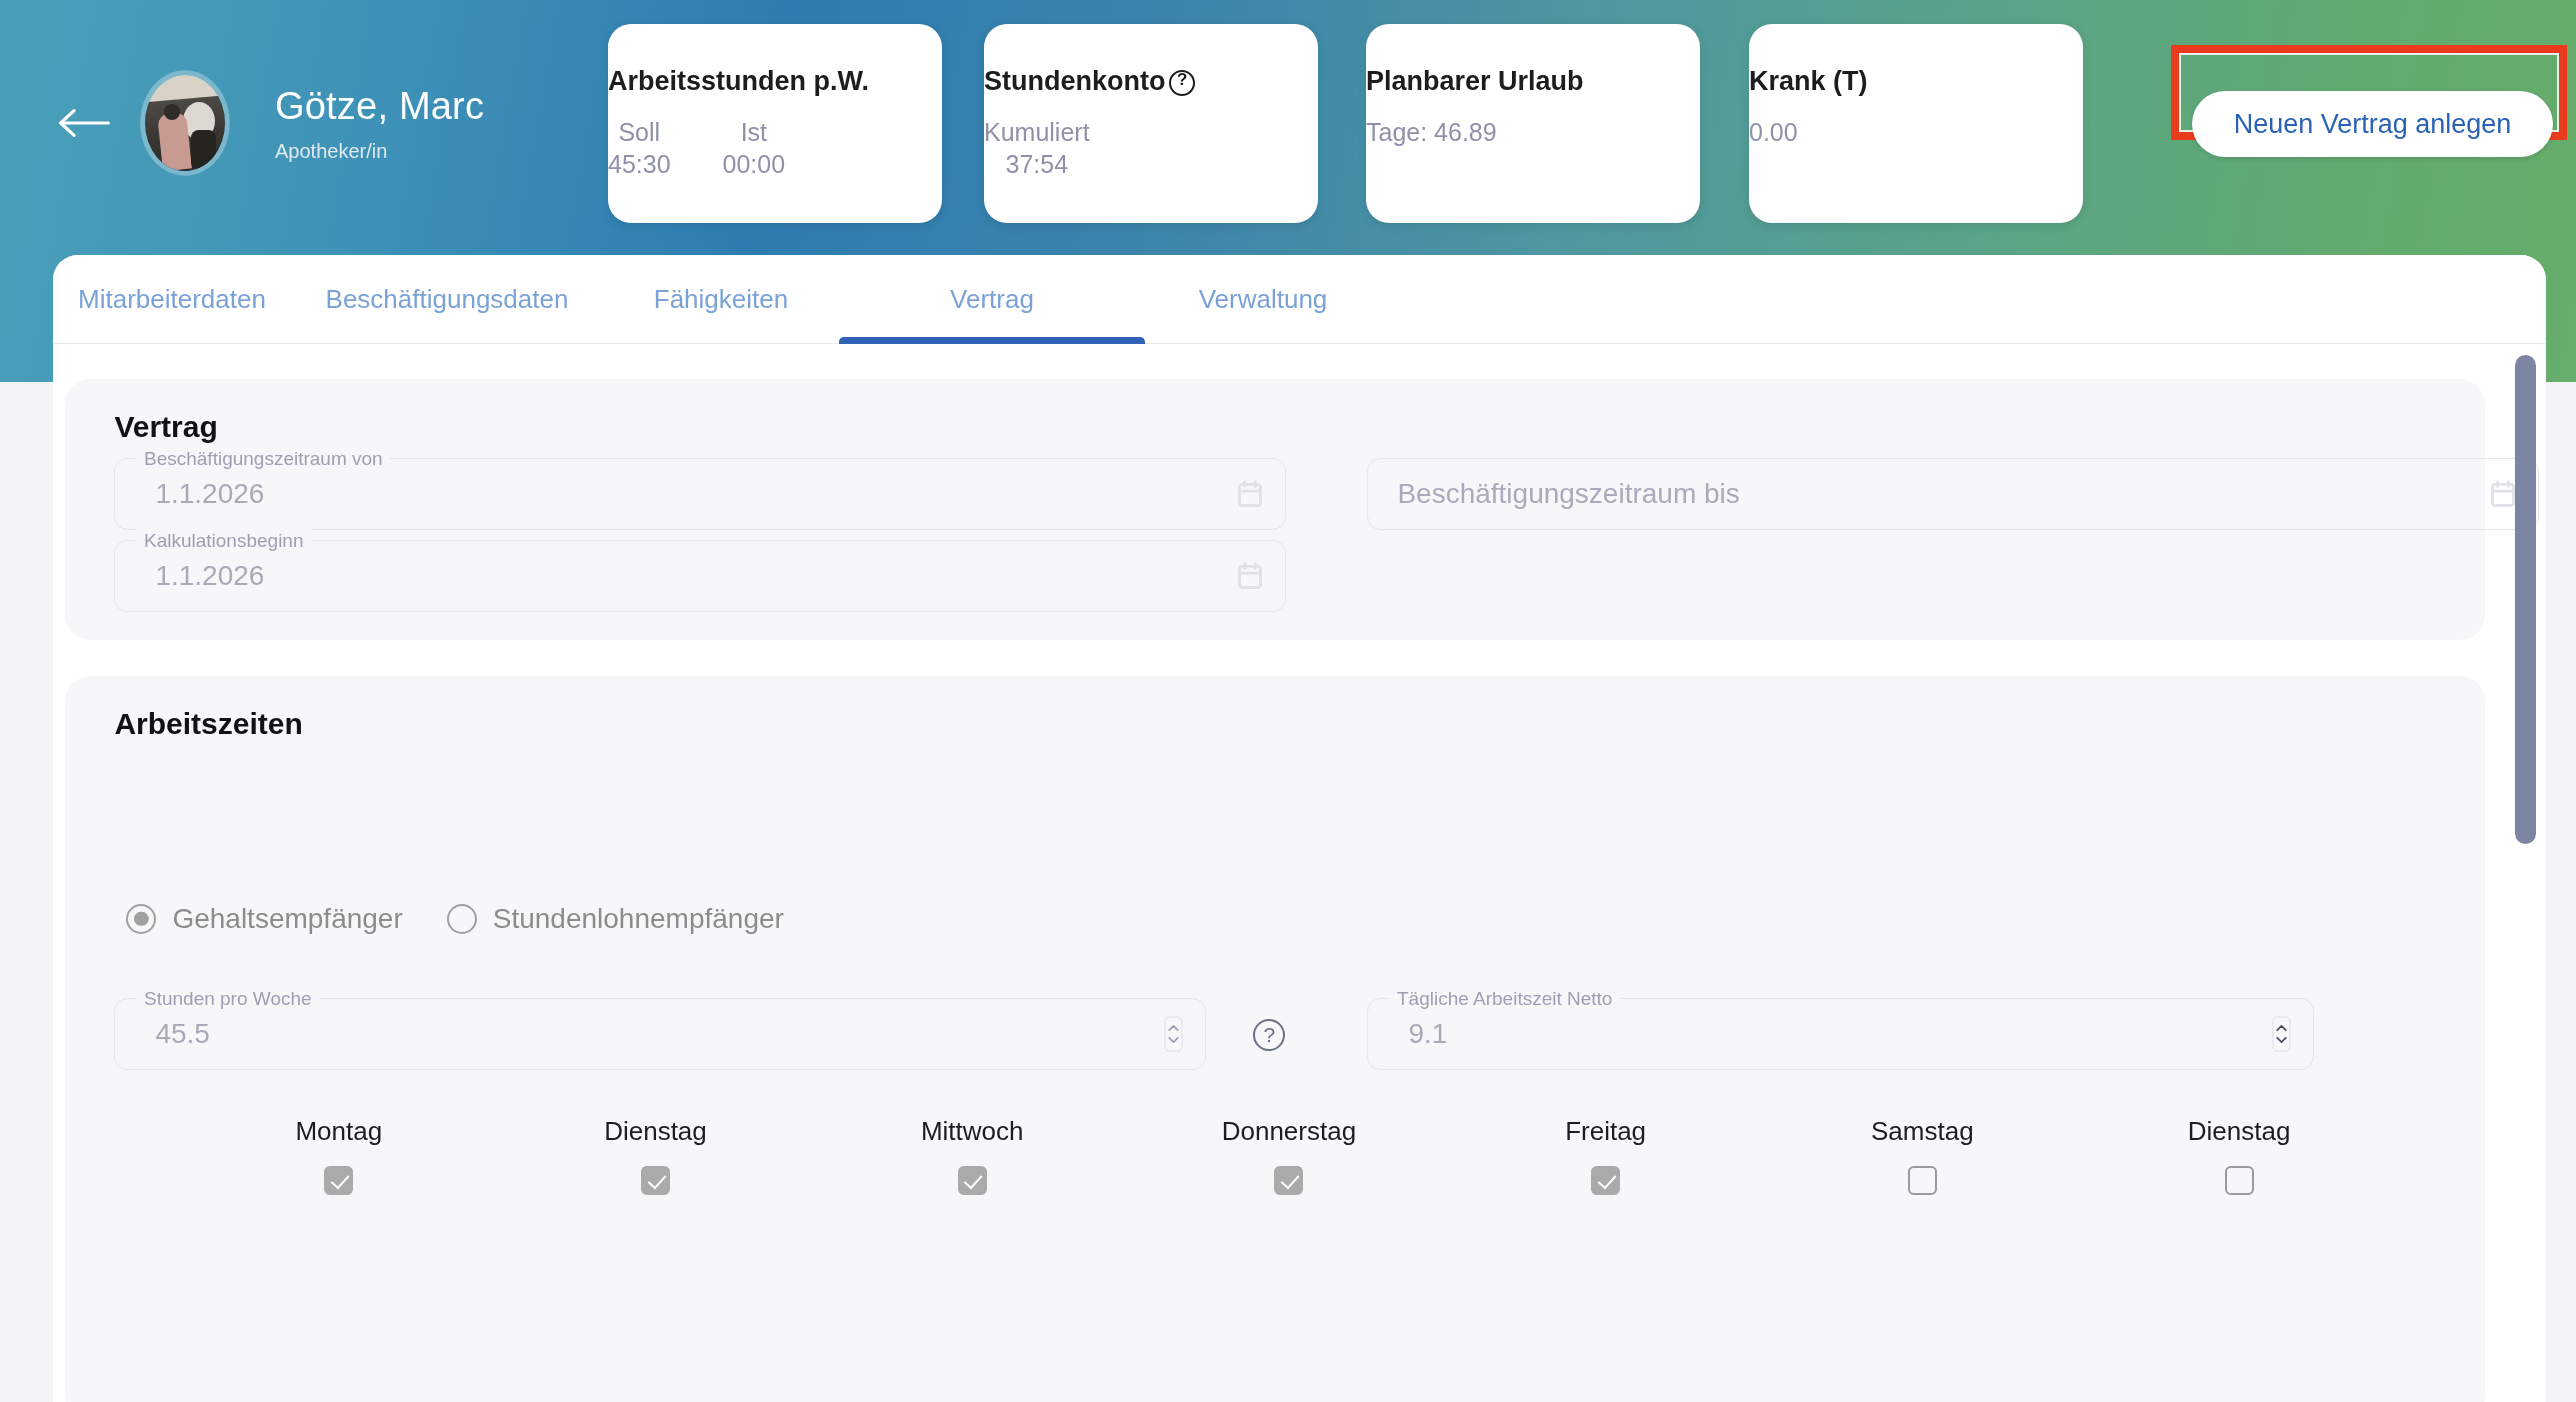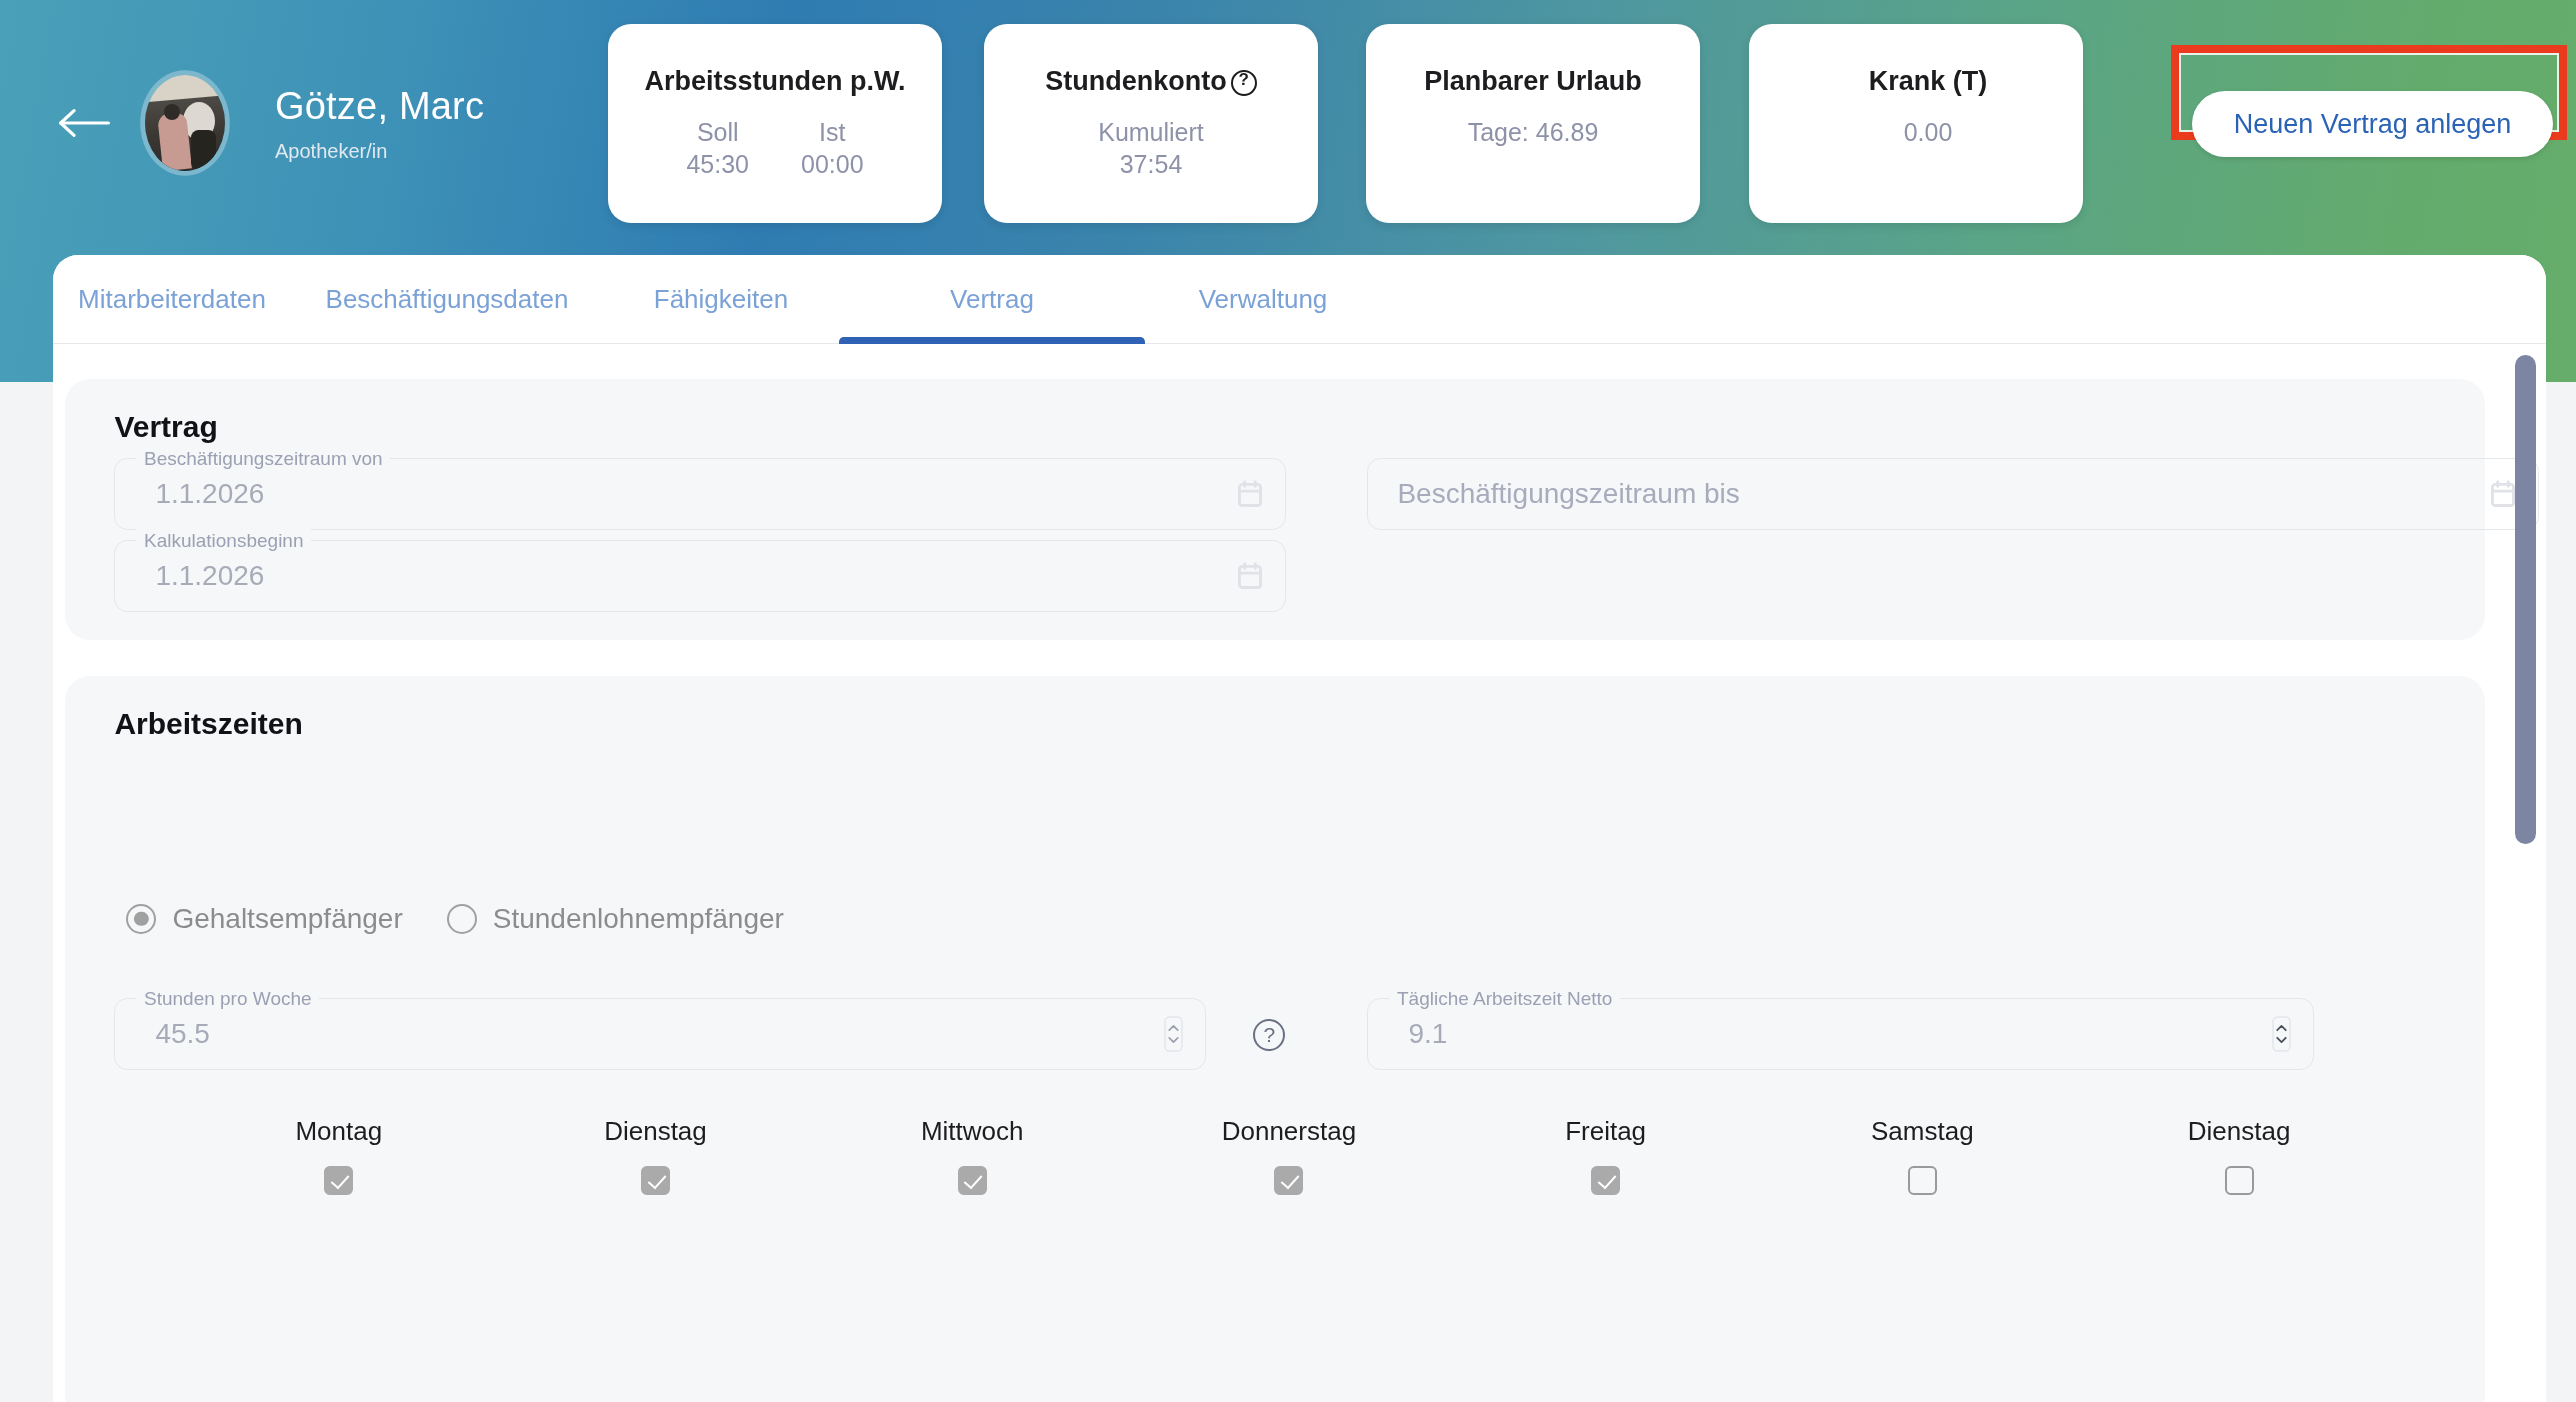--- a/index.html
+++ b/index.html
@@ -65,35 +65,35 @@
   .person-role {
     position: absolute; left: 275px; top: 140px;
     font-size: 20px; font-weight: 400; color: #dfe9ef; white-space: nowrap;
   }
 
   
   .stat-card {
     position: absolute; top: 24px; height: 199px;
     background: #ffffff; border-radius: 23px;
     box-shadow: 0 2.9px 9.6px rgba(0,0,0,0.10);
-    display: flex; flex-direction: column; align-items: center;
+    display: flex; flex-direction: column; align-items: flex-start;
   }
   .stat-title {
     margin-top: 42px; font-size: 27px; font-weight: 700; color: #1d1d1f;
     white-space: nowrap; display: flex; align-items: center; gap: 1.9px;
   }
   .stat-body { margin-top: 19px; display: flex; gap: 52px; }
   .stat-col { display: flex; flex-direction: column; align-items: center; }
   .stat-label { font-size: 25px; color: #8e92a8; line-height: 1.28; white-space: nowrap; }
   .stat-value { font-size: 25px; color: #8e92a8; line-height: 1.28; white-space: nowrap; }
 
   .card-arbeitsstunden { left: 608px;  width: 334px; }
   .card-stundenkonto   { left: 984px; width: 334px; }
   .card-urlaub         { left: 1366px; width: 334px; }
-  .card-krank          { left: 1749px; width: 334px; padding-left: 24px; }
+  .card-krank          { left: 1749px; width: 334px; }
 
   .help-circle {
     display: inline-block; width: 26px; height: 26px; border-radius: 50%;
     border: 2.4px solid #1d1d1f; position: relative; top: 1.9px; margin-left: 1.9px;
   }
   .help-circle::after {
     content: "?"; position: absolute; left: 0; right: 0; top: -2.9px;
     font-size: 17px; font-weight: 700; text-align: center; color: #1d1d1f;
   }
 

